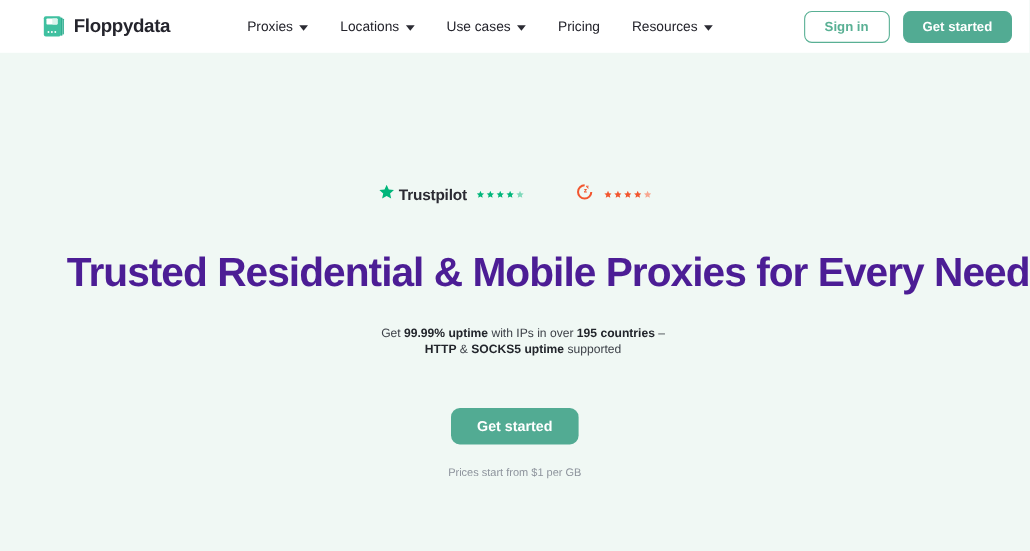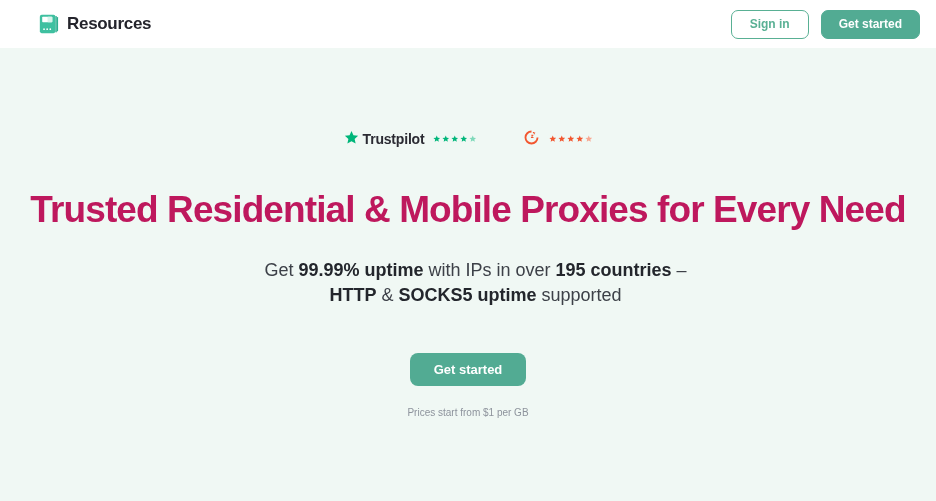--- a/index.html
+++ b/index.html
@@ -98,21 +98,21 @@
     color: #ffffff;
     padding: 0 17px;
     height: 29px;
   }
 
   
   .hero {
     height: 442px;
     background: #f0f8f4;
     text-align: center;
-    padding-top: 80px;
+    padding-top: 118px;
   }
   .badges {
     display: flex;
     align-items: center;
     justify-content: center;
     gap: 46px;
     height: 22px;
   }
   .badge {
     display: flex;
@@ -134,26 +134,27 @@
     display: flex;
     gap: 1.5px;
     align-items: center;
   }
 
   .headline {
     margin-top: 41px;
     font-size: 37px;
     font-weight: bold;
     letter-spacing: -0.9px;
-    color: #be185d;
+    color: #4c1d95;
     line-height: 1.05;
+    text-align: right;
   }
   .subhead {
     margin-top: 28px;
-    font-size: 18px;
+    font-size: 11px;
     line-height: 1.42;
     color: #3d4148;
     margin-left: 15px;
   }
   .subhead b { font-weight: bold; color: #23262c; }
 
   .cta-wrap { margin-top: 44px; }
   .btn-cta {
     background: #52ab93;
     border: none;
@@ -183,23 +184,44 @@
         <rect x="2" y="2" width="17" height="20" rx="2" fill="#3fc0a0"></rect>
         <rect x="19" y="3.2" width="1.5" height="18" rx="0.7" fill="#2fae90"></rect>
         <rect x="20.6" y="4.4" width="1.3" height="15.6" rx="0.6" fill="#2fae90"></rect>
         <rect x="4.6" y="4.2" width="11" height="6" rx="0.8" fill="#ffffff"></rect>
         <rect x="10.4" y="4.2" width="5.2" height="6" rx="0.8" fill="#d9f4ec"></rect>
         <circle cx="6.6" cy="17.6" r="0.95" fill="#ffffff"></circle>
         <circle cx="10" cy="17.6" r="0.95" fill="#ffffff"></circle>
         <circle cx="13.4" cy="17.6" r="0.95" fill="#ffffff"></circle>
       </svg>
     </span>
-    <span class="brand-name">Resources</span>
+    <span class="brand-name">Floppydata</span>
   </div>
 
+  <nav class="nav">
+    <div class="nav-item">
+      <span>Proxies</span>
+      <span class="caret"></span>
+    </div>
+    <div class="nav-item">
+      <span>Locations</span>
+      <span class="caret"></span>
+    </div>
+    <div class="nav-item">
+      <span>Use cases</span>
+      <span class="caret"></span>
+    </div>
+    <div class="nav-item">
+      <span>Pricing</span>
+    </div>
+    <div class="nav-item">
+      <span>Resources</span>
+      <span class="caret"></span>
+    </div>
+  </nav>
 
   <div class="header-actions">
     <button class="btn btn-outline">Sign in</button>
     <button class="btn btn-solid">Get started</button>
   </div>
 
 </div>
 
 <main class="hero">
 

